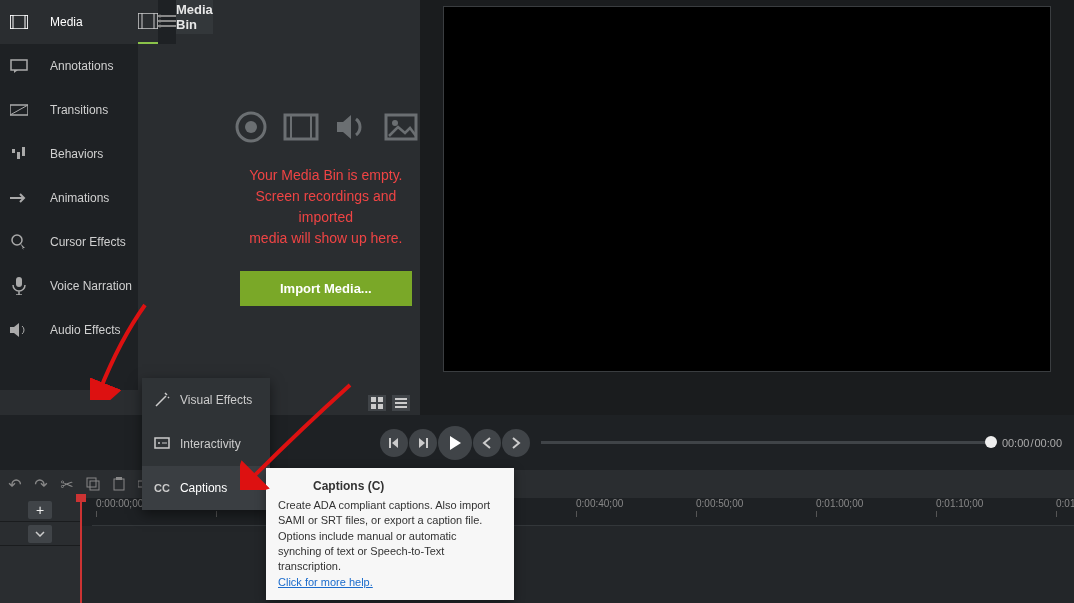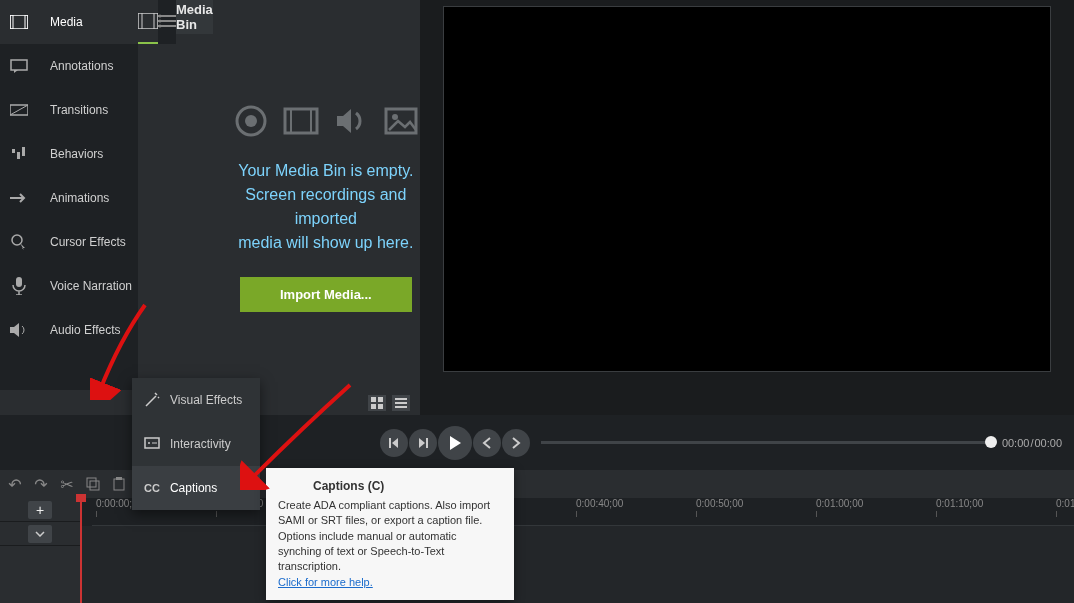--- a/index.html
+++ b/index.html
@@ -15,21 +15,21 @@
 
 
 .center { position: absolute; left: 138px; top: 0; width: 282px; height: 415px; background: #2a2d30; display: flex; flex-direction: row; }
 .tabs { height: 44px; display: flex; background: #1e2124; }
 .tab { flex: 1; display: flex; align-items: center; justify-content: center; cursor: pointer; border-bottom: 2px solid transparent; }
 .tab.active { border-bottom: 2px solid #8bc34a; background: #2a2d30; }
 .panel-title { height: 34px; background: #33373a; display: flex; align-items: center; justify-content: center; font-size: 13px; font-weight: 600; color: #e8e8e8; }
 .mediabody { flex: 1; display: flex; flex-direction: column; align-items: center; justify-content: center; padding: 20px; }
 .icon-row { display: flex; gap: 14px; margin-bottom: 20px; }
 .icon-row .ic { width: 36px; height: 36px; color: #6b6f72; }
-.empty-text { text-align: center; font-size: 16px; line-height: 1.5; color: #7dd3fc; margin-bottom: 22px; }
+.empty-text { text-align: center; font-size: 14px; line-height: 1.5; color: #ef4444; margin-bottom: 22px; }
 .import-btn { background: #7aa828; color: #fff; border: none; padding: 10px 40px; font-size: 13px; font-weight: 600; cursor: pointer; }
 
 
 .preview { position: absolute; left: 420px; top: 0; right: 0; height: 415px; background: #1a1c1e; display: flex; flex-direction: column; }
 .canvas-area { flex: 1; display: flex; align-items: flex-start; justify-content: center; padding: 6px 12px 6px; }
 .canvas { background: #000; width: 608px; height: 366px; border: 1px solid #3a3d40; }
 .pbtn { width: 28px; height: 28px; border-radius: 50%; background: #404448; display: flex; align-items: center; justify-content: center; cursor: pointer; color: #ccc; }
 .pbtn.big { width: 34px; height: 34px; }
 .seek { flex: 1; height: 3px; background: #404448; margin: 0 10px; position: relative; }
 .seek .dot { width: 12px; height: 12px; background: #eee; border-radius: 50%; position: absolute; right: -6px; top: -5px; }
@@ -45,21 +45,21 @@
 .track-ctrl .row { height: 24px; display: flex; align-items: center; justify-content: center; border-bottom: 1px solid #1a1c1e; }
 .track-ctrl .plus { width: 24px; height: 18px; background: #404448; color: #eee; display: flex; align-items: center; justify-content: center; font-size: 14px; cursor: pointer; border-radius: 2px; }
 .ruler { position: absolute; left: 80px; top: 0; right: 0; height: 28px; border-bottom: 1px solid #33373a; margin-left: 12px; }
 .ruler .tick { position: absolute; top: 0; font-size: 10px; color: #888; }
 .ruler .tick::before { content: ""; position: absolute; left: 0; bottom: -8px; width: 1px; height: 6px; background: #555; }
 .tracks { position: absolute; left: 80px; top: 28px; right: 0; bottom: 0; background: #232629; }
 .playhead { position: absolute; left: 80px; top: 0; width: 2px; height: 100%; background: #c33; }
 .playhead::before { content: ""; position: absolute; top: -4px; left: -4px; width: 10px; height: 8px; background: #c33; }
 
 
-.popup { position: absolute; left: 132px; top: 378px; width: 128px; background: #2f3336; box-shadow: 0 4px 12px rgba(0,0,0,0.5); z-index: 50; }
+.popup { position: absolute; left: 142px; top: 378px; width: 128px; background: #2f3336; box-shadow: 0 4px 12px rgba(0,0,0,0.5); z-index: 50; }
 .popup .pitem { display: flex; align-items: center; height: 44px; padding: 0 12px; gap: 10px; font-size: 12px; color: #ccc; cursor: pointer; }
 .popup .pitem.hover { background: #3a3e42; color: #fff; }
 
 
 .tooltip { position: absolute; left: 266px; top: 468px; width: 248px; background: #f7f7f7; color: #333; padding: 10px 12px; font-size: 11px; line-height: 1.4; box-shadow: 0 3px 10px rgba(0,0,0,.4); z-index: 60; }
 .tooltip .tt-title { font-weight: 700; margin-bottom: 3px; font-size: 12px; margin-left: 35px; }
 .tooltip a { color: #1a6bcc; text-decoration: underline; font-size: 11px; cursor: pointer; }
 
 
 .arrow { position: absolute; z-index: 70; pointer-events: none; }

